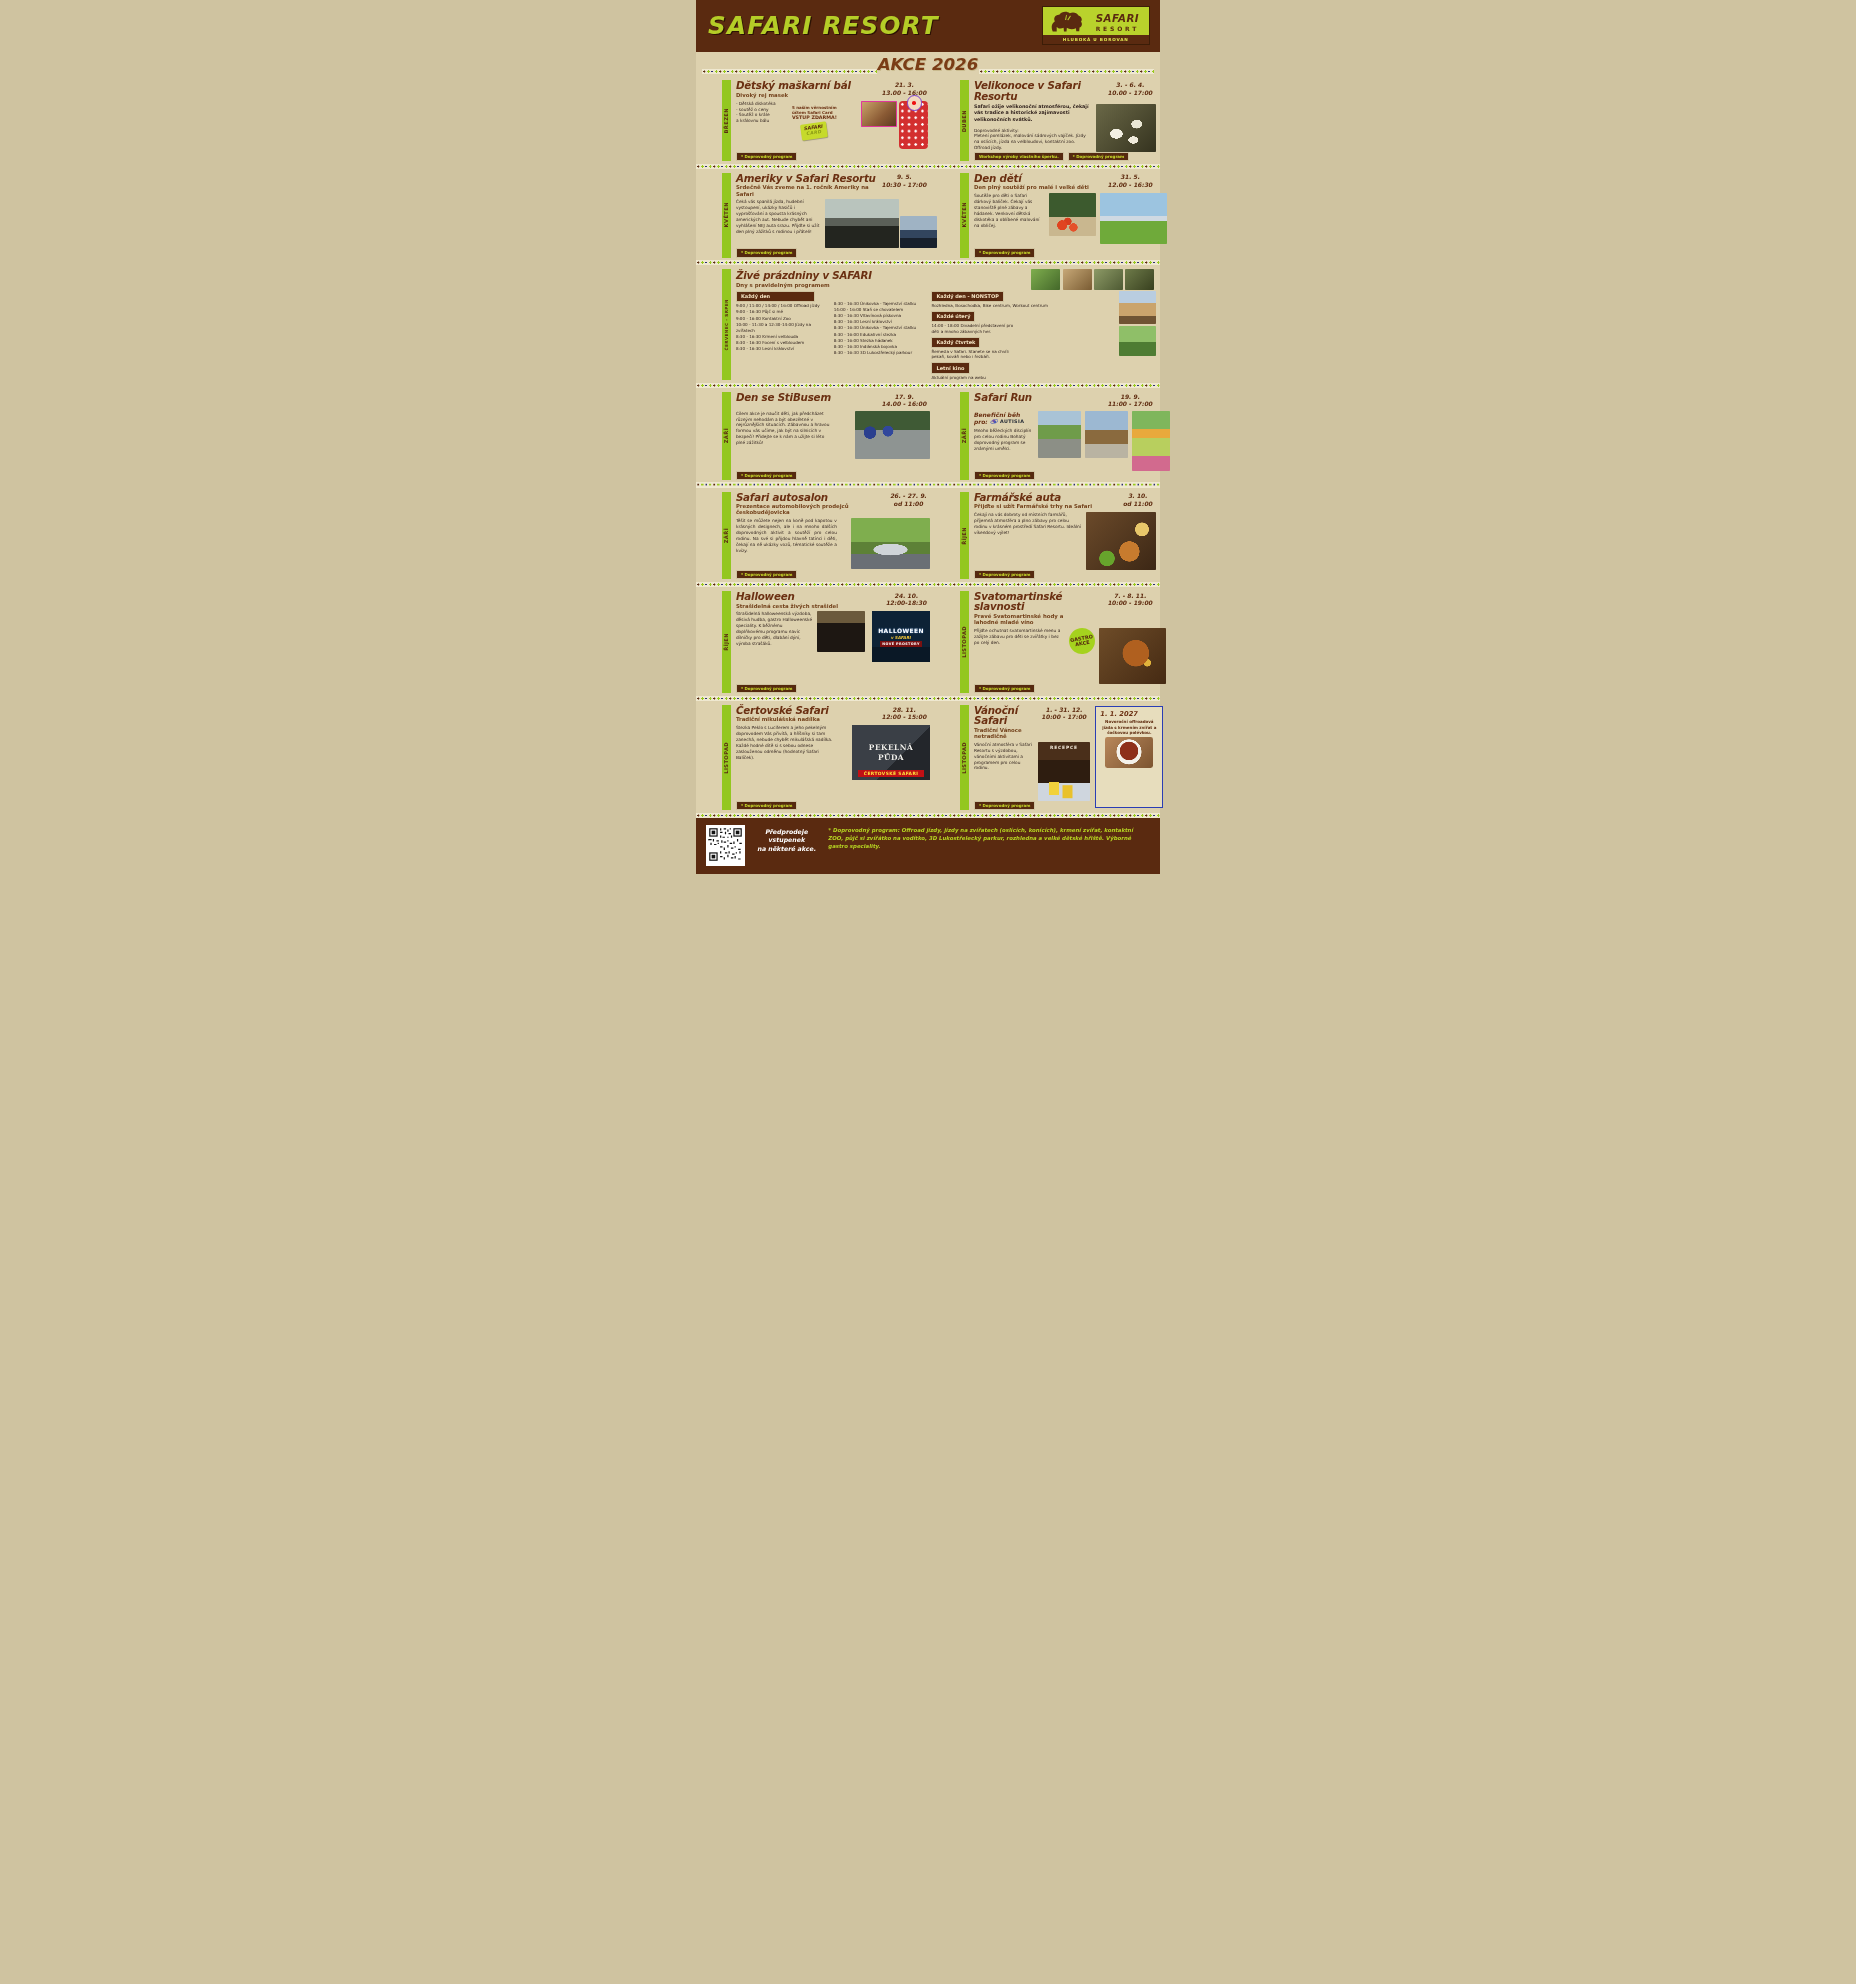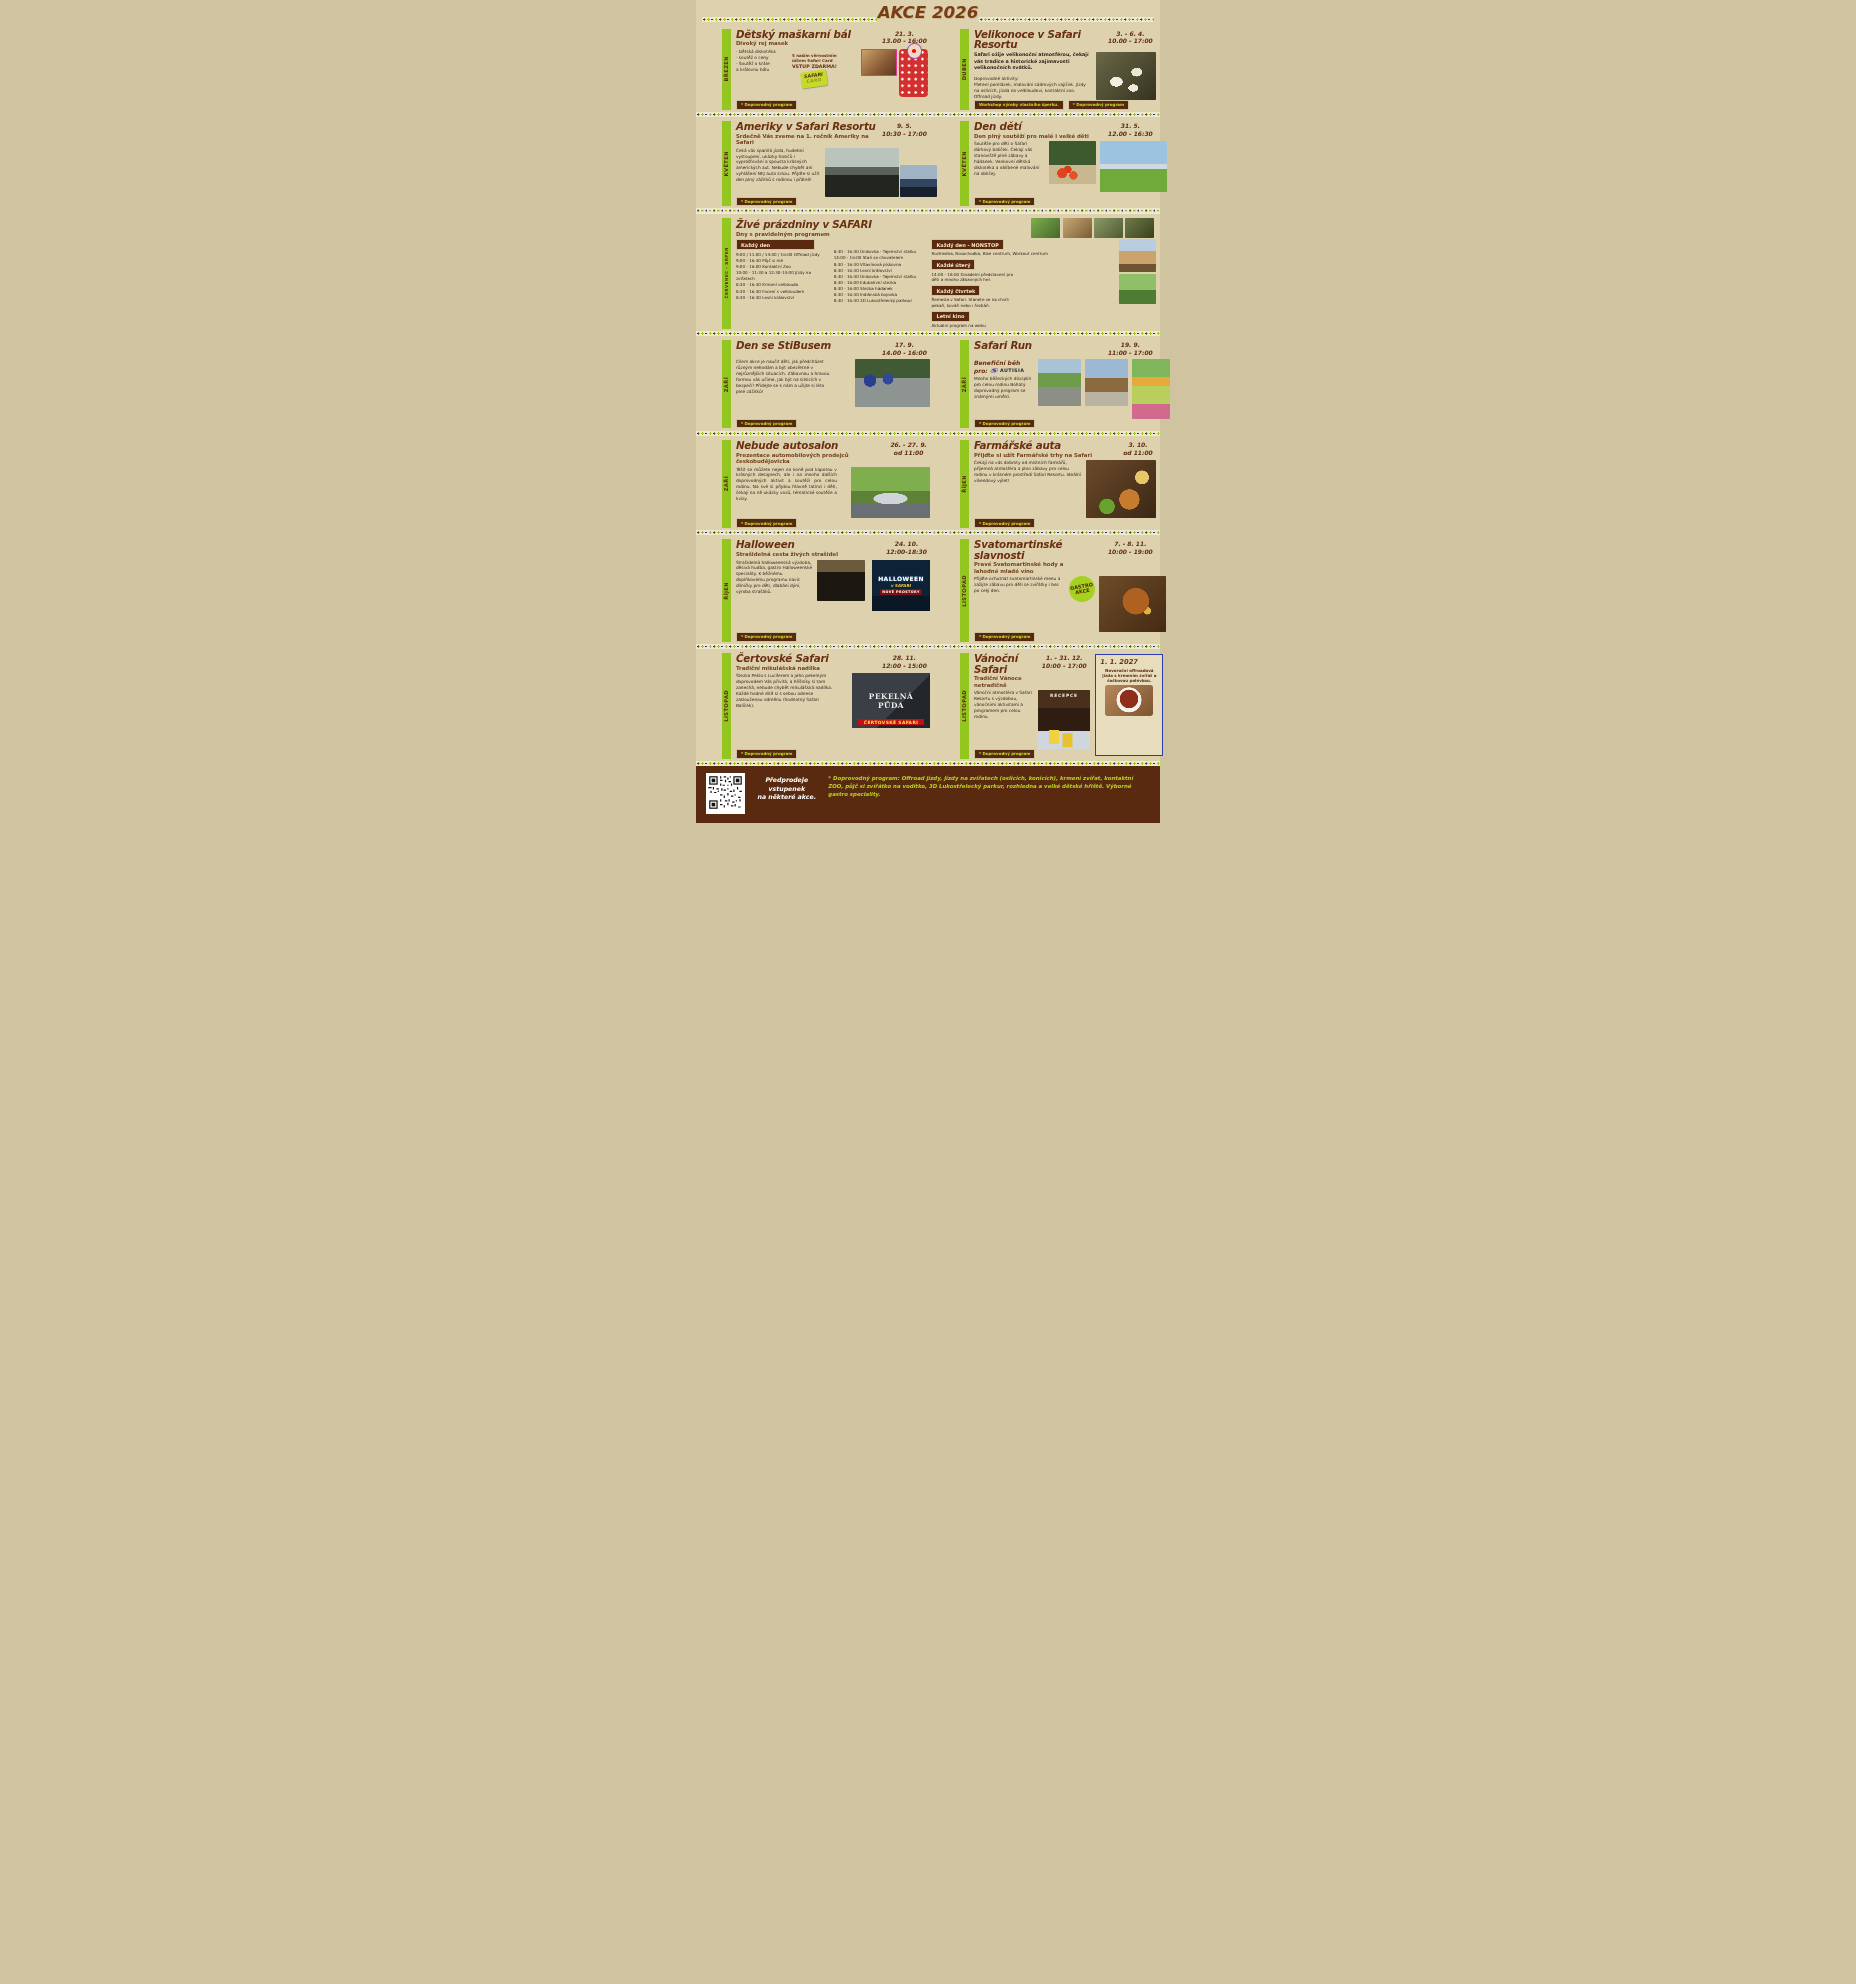--- a/index.html
+++ b/index.html
@@ -132,20 +132,36 @@
   .ftr{background:#5a2a10;display:flex;gap:8px;padding:7.1px 10.3px 8.7px 10.3px;align-items:flex-start;}
   .qr{background:#fff;padding:2px;flex:0 0 35px;}
   .presale{flex:0 0 67px;color:#fff;font-weight:800;font-style:italic;font-size:6.2px;text-align:center;line-height:1.35;padding-top:3.2px;}
   .note{flex:1;color:#b5d222;font-weight:700;font-style:italic;font-size:5.4px;line-height:1.5;padding-top:0.8px;}
 </style>
 </head>
 <body>
 
 <div class="poster">
 
+  <div class="hdr">
+    <div class="hdr-title">SAFARI RESORT</div>
+    <div class="logo">
+      <div class="logo-top">
+        <svg class="logo-bison" viewBox="0 0 100 70">
+          <path fill="#5a2a10" d="M12 62 C7 50 9 40 18 34 C13 26 19 15 30 16 C36 7 51 5 59 12 C67 7 79 10 83 18 C91 21 95 29 90 35 C95 41 92 49 86 51 L85 61 L77 61 L76 53 C69 57 57 57 51 52 L50 62 L43 62 L42 52 C35 55 27 55 23 49 L23 62 Z"></path>
+          <path fill="#b9d22c" d="M46 30 l3 -14 2 1 -2 13 z M52 30 l8 -12 2 2 -7 11 z"></path>
+        </svg>
+        <div class="logo-names">
+          <div class="logo-n1">SAFARI</div>
+          <div class="logo-n2">RESORT</div>
+        </div>
+      </div>
+      <div class="logo-band">HLUBOKÁ U BOROVAN</div>
+    </div>
+  </div>
 
   <div class="akce">
     <div class="deco"></div>
     <div class="akce-t">AKCE 2026</div>
     <div class="deco"></div>
   </div>
 
   <div class="row">
     <div class="sec">
       <div class="mbar">
@@ -399,21 +415,21 @@
   <div class="deco deco-row"></div>
 
   <div class="row">
     <div class="sec">
       <div class="mbar">
           <span>ZÁŘÍ</span>
         </div>
       <div class="sb">
         <div class="trow">
           <div>
-            <div class="t">Nebude autosalon</div>
+            <div class="t">Safari autosalon</div>
             <div class="s">Prezentace automobilových prodejců českobudějovicka</div>
           </div>
           <div class="d">
             <div>26. - 27. 9.</div>
             <div>od 11:00</div>
           </div>
         </div>
         <div class="mid">
           <div class="txt" style="flex:0 0 101px;text-align:justify">Těšit se můžete nejen na koně pod kapotou v krásných designech, ale i na mnoho dalších doprovodných aktivit a soutěží pro celou rodinu. Na své si přijdou hlavně tatínci i děti, čekají na ně ukázky vozů, tématické soutěže a kvízy.</div>
           <div class="ph ph-sportscar" style="margin-left:auto"></div>

